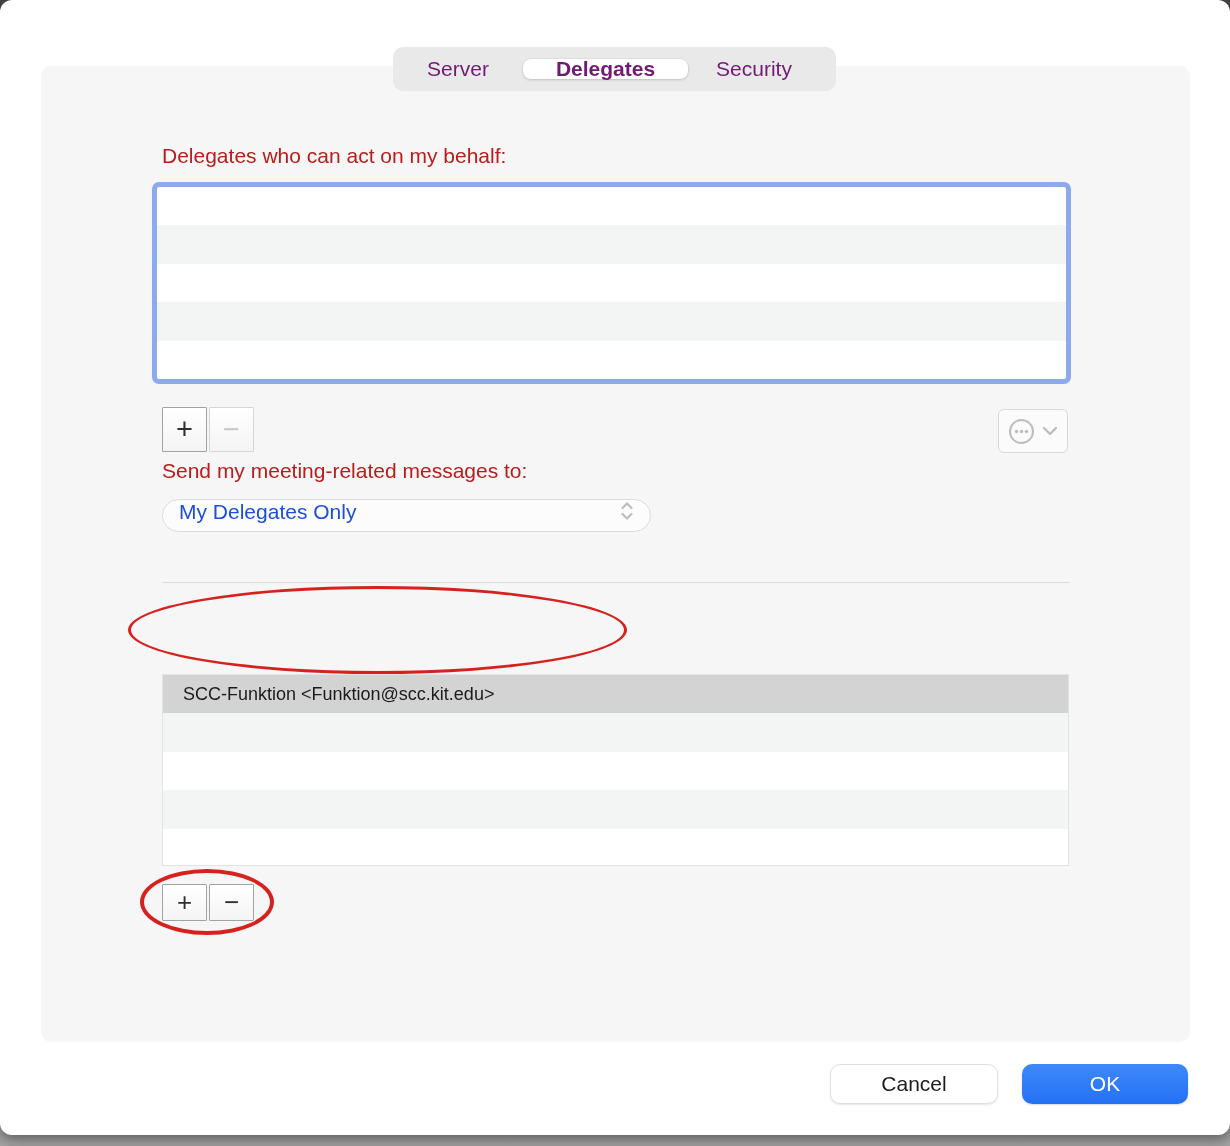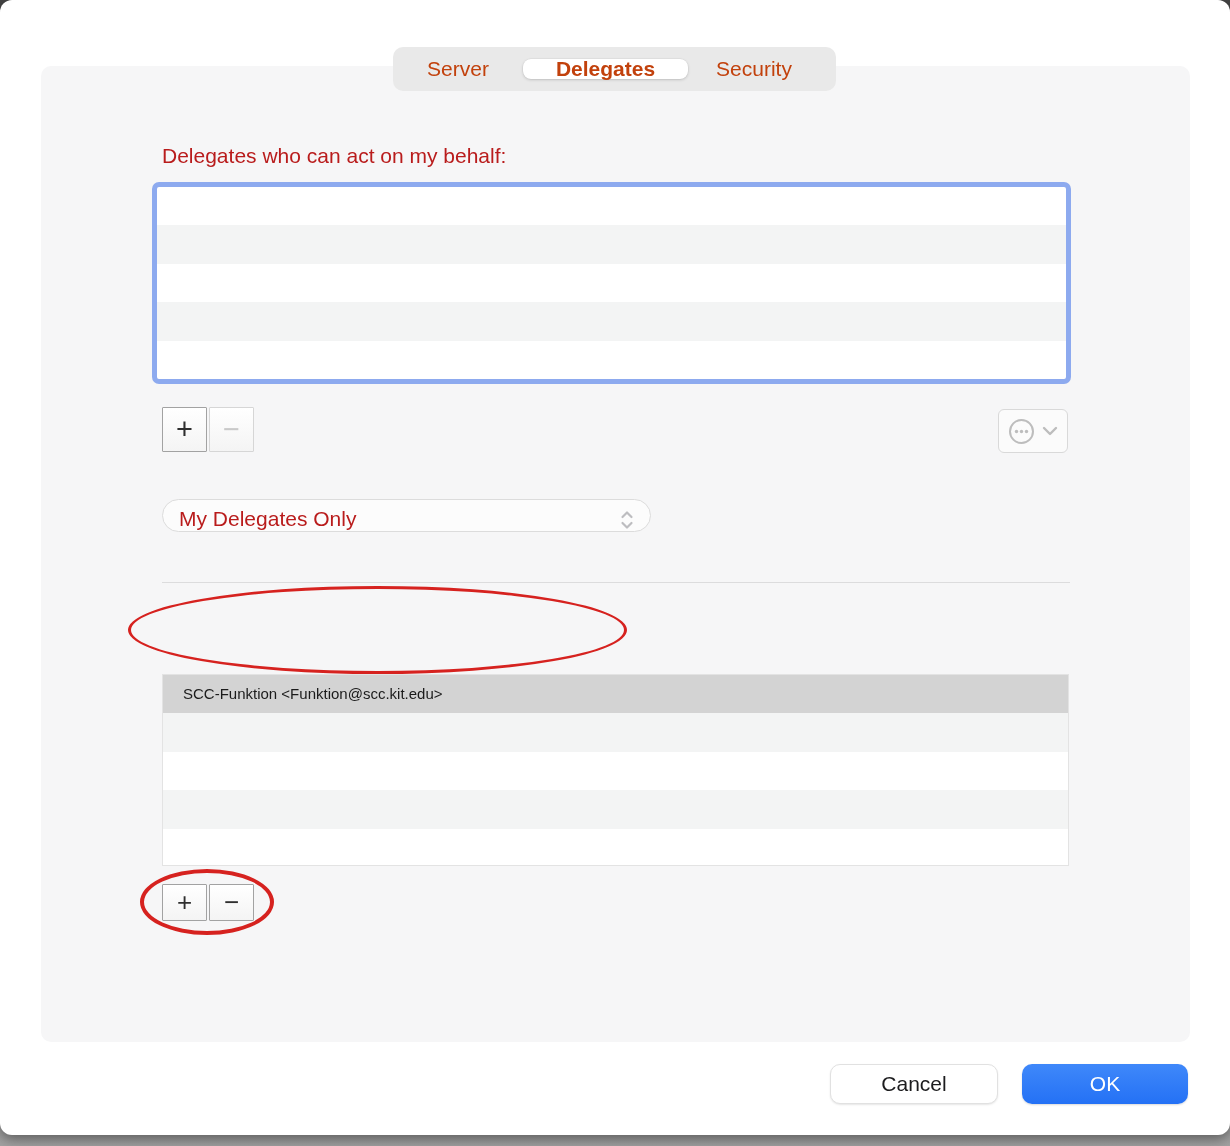--- a/index.html
+++ b/index.html
@@ -19,21 +19,21 @@
     position:absolute; left:41px; top:66px; width:1149px; height:976px;
     background:#f6f6f7; border-radius:10px;
   }
   
   .tabs {
     position:absolute; left:393px; top:47px; width:443px; height:44px;
     background:#e9e9e9; border-radius:10px; display:flex; z-index:3;
   }
   .tab {
     display:flex; align-items:center; justify-content:center;
-    font-size:21px; color:#c2410c; cursor:default;
+    font-size:21px; color:#701a75; cursor:default;
   }
   .tab.t0 { width:130px; }
   .tab.t1 { width:165px; }
   .tab.t2 { width:132px; }
   .tab.selected {
     background:#ffffff; border-radius:8px; margin:12px 0;
     box-shadow:0 1px 3px rgba(0,0,0,.16), 0 0 0 0.5px rgba(0,0,0,.05);
     font-weight:600;
   }
   .lbl { position:absolute; font-size:21px; color:#b91c1c; white-space:nowrap; }
@@ -58,36 +58,36 @@
   
   .more-btn {
     position:absolute; left:998px; top:409px; width:70px; height:44px;
     background:#fbfbfb; border:1px solid #d9d9d9; border-radius:6px;
     display:flex; align-items:center; justify-content:center; gap:7px;
   }
   
   .select {
     position:absolute; left:162px; top:499px; width:489px; height:33px;
     background:#fcfcfc; border:1px solid #dcdcdc; border-radius:17px;
-    display:flex; align-items:flex-end; padding:0 16px;
-    font-size:21px; color:#b91c1c;
+    display:flex; align-items:flex-start; padding:0 16px;
+    font-size:21px; color:#1d4ed8;
   }
   .select .spacer { flex:1; }
   .separator {
     position:absolute; left:162px; top:582px; width:908px; height:1px;
     background:#dcdcdd;
   }
   
   .list2 {
     position:absolute; left:162px; top:674px; width:907px; height:192px;
     background:#ffffff; border:1px solid #e3e3e3; overflow:hidden;
   }
   .list2 .lrow {
     height:38.4px; line-height:38.4px; padding-left:20px;
-    font-size:15px; color:#1b1b1b; white-space:nowrap;
+    font-size:18px; color:#1b1b1b; white-space:nowrap;
   }
   .list2 .lrow:nth-child(even) { background:#f3f4f4; }
   .list2 .lrow.selected { background:#d3d3d3; }
   
   .red-ellipse {
     position:absolute; border:3.5px solid #d6221f; border-radius:50%;
     z-index:5; pointer-events:none;
   }
   .e1 { left:128px; top:586px; width:499px; height:88px; }
   .e2 { left:140px; top:869px; width:134px; height:66px; border-width:4px; }
@@ -144,20 +144,21 @@
         <circle cx="18.5" cy="13.5" r="1.7" fill="#bdbdbd"></circle>
       </svg>
     </span>
     <span>
       <svg width="16" height="10" viewBox="0 0 16 10">
         <path d="M2 2 L8 8 L14 2" fill="none" stroke="#bdbdbd" stroke-width="2.4" stroke-linecap="round" stroke-linejoin="round"></path>
       </svg>
     </span>
   </div>
 
+  <div class="lbl" style="left:162px; top:459px;">Send my meeting-related messages to:</div>
 
   <div class="select">
     <span>My Delegates Only</span>
     <span class="spacer"></span>
     <span>
       <svg width="14" height="22" viewBox="0 0 14 22">
         <path d="M2.5 8 L7 3.5 L11.5 8" fill="none" stroke="#bdbdc0" stroke-width="2.2" stroke-linecap="round" stroke-linejoin="round"></path>
         <path d="M2.5 14 L7 18.5 L11.5 14" fill="none" stroke="#bdbdc0" stroke-width="2.2" stroke-linecap="round" stroke-linejoin="round"></path>
       </svg>
     </span>

